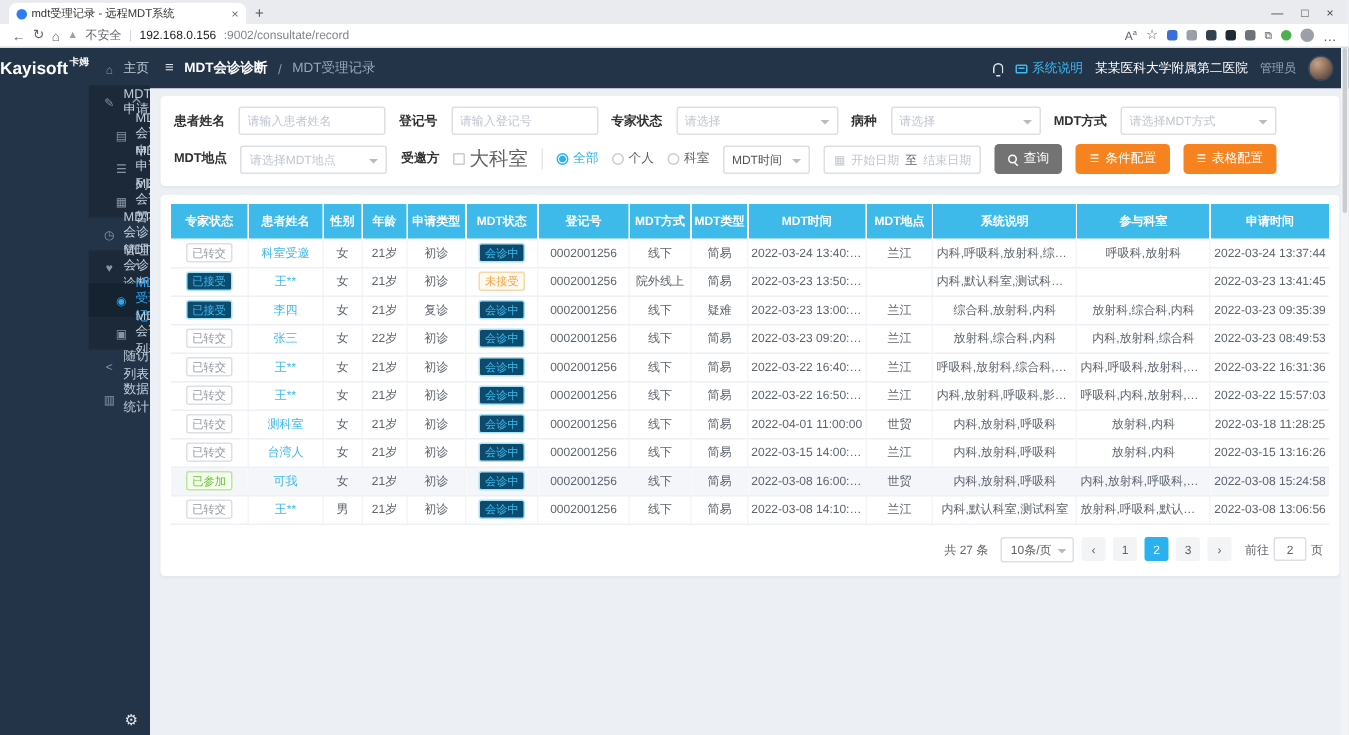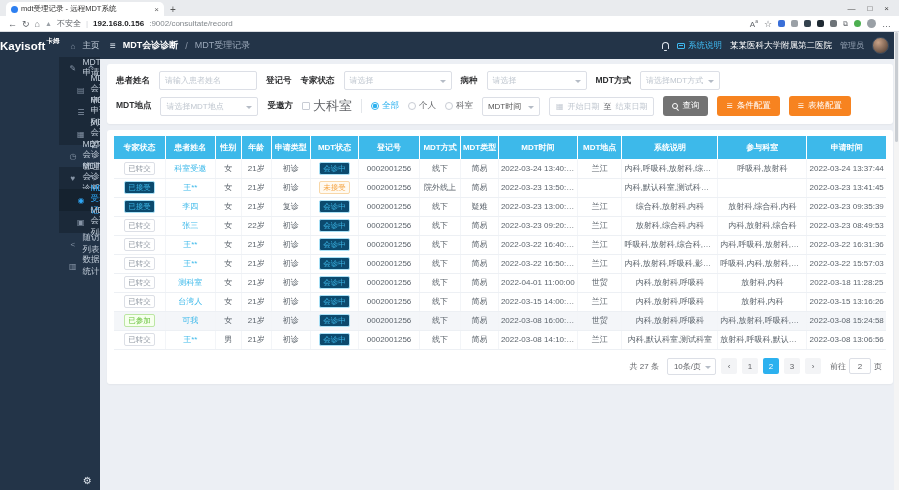--- a/index.html
+++ b/index.html
@@ -10,21 +10,21 @@
   
   .titlebar{height:16px;background:#e9ebee;display:flex;align-items:flex-end;flex:0 0 16px}
   .tab{height:14px;width:158px;background:#fff;border-radius:5px 5px 0 0;display:flex;align-items:center;gap:3px;padding:0 5px;font-size:7.5px;color:#333;margin-left:6px;overflow:hidden;white-space:nowrap}
   .favicon{width:7px;height:7px;border-radius:50%;background:#2d7ff0;flex:0 0 7px}
   .tab-close{margin-left:auto;color:#666;font-size:8px}
   .newtab{font-size:10px;color:#555;margin:0 0 1px 6px}
   .win-controls{margin-left:auto;display:flex;gap:12px;padding:0 10px 3px 0;color:#444;font-size:8px;align-items:center}
   .addressbar{height:16px;background:#fff;border-bottom:1px solid #d9dce1;display:flex;align-items:center;gap:5px;padding:0 8px;font-size:8px;color:#5f6368;flex:0 0 16px}
   .nav-glyph{font-size:9px;color:#5f6368}
   .sec-divider{color:#d0d3d8}
-  .url-host{color:#202124;font-weight:bold}
+  .url-host{color:#202124;font-weight:normal}
   .url-rest{color:#80868b}
   .addr-right{margin-left:auto;display:flex;align-items:center;gap:6px}
   .ext-dot{width:7px;height:7px;border-radius:2px;display:inline-block}
   .mini-avatar{width:9px;height:9px;border-radius:50%;background:#9aa0a6;display:inline-block}
 
   
   .app{flex:1;display:flex;min-height:0}
   .sidebar{width:100px;background:#233448;color:#c2cdd9;display:flex;flex-direction:row;position:relative;flex:0 0 100px}
   .logo{height:27px;display:flex;align-items:center;justify-content:center;color:#fff;font-weight:bold;font-size:11.5px;letter-spacing:0}
   .logo .suffix{font-size:6.5px;margin-left:1px;align-self:flex-start;margin-top:5px}
@@ -239,30 +239,31 @@
         </div>
       </header>
 
       <div class="content">
 
         <div class="filter-card">
           <div class="f-row">
             <span class="f-label">患者姓名</span>
             <input class="t-input" style="width: 98px;" placeholder="请输入患者姓名">
             <span class="f-label">登记号</span>
+            <input class="t-input" style="width: 98px;" placeholder="请输入登记号">
             <span class="f-label">专家状态</span>
             <div class="sel" style="width:108px">
                 <span>请选择</span>
               </div>
             <span class="f-label">病种</span>
             <div class="sel" style="width:100px">
                 <span>请选择</span>
               </div>
             <span class="f-label">MDT方式</span>
-            <div class="sel" style="width:80px">
+            <div class="sel" style="width:104px">
                 <span>请选择MDT方式</span>
               </div>
           </div>
           <div class="f-row">
             <span class="f-label">MDT地点</span>
             <div class="sel" style="width:98px">
                 <span>请选择MDT地点</span>
               </div>
             <span class="f-label">受邀方</span>
             <span class="chk">

